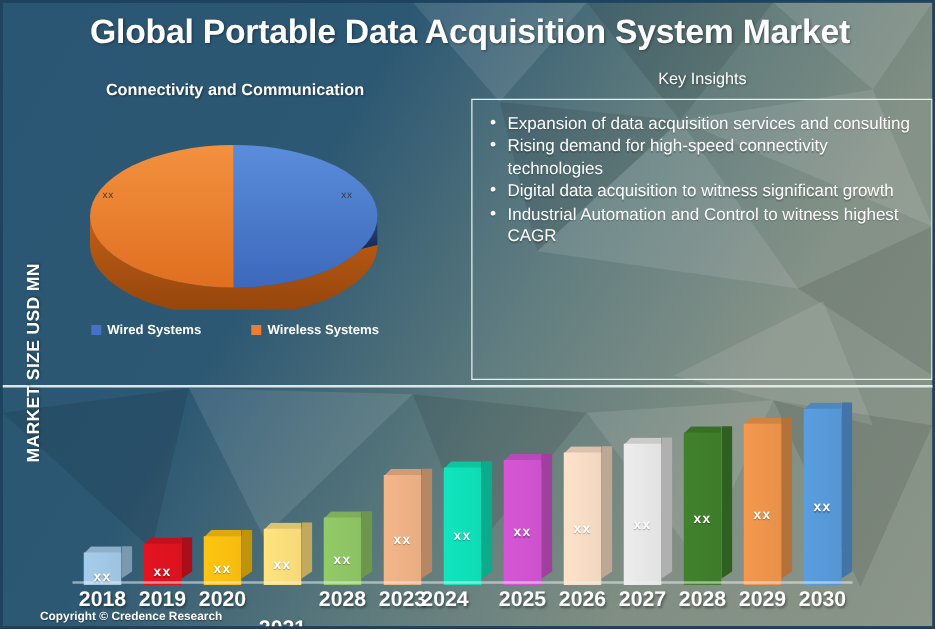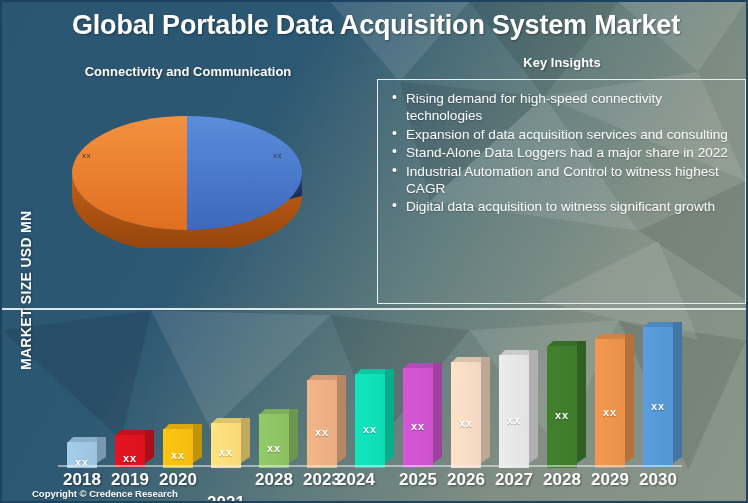--- a/index.html
+++ b/index.html
@@ -44,21 +44,21 @@
     position:absolute; left:0; top:198px; width:372px;
     display:flex; justify-content:center; gap:40px;
     font-size:10.5px; font-weight:bold; color:#ffffff;
   }
   .legend-item { display:flex; align-items:center; gap:5px; }
   .legend-swatch { width:8px; height:8px; display:inline-block; }
 
   
   #insights-title {
     position:absolute; left:376px; top:53px; width:368px;
-    text-align:center; font-size:13px; font-weight:bold; color:#ffffff;
+    text-align:center; font-size:13px; font-weight:normal; color:#ffffff;
     text-shadow:1px 1px 2px rgba(0,0,0,.35);
   }
   #insights-box {
     position:absolute; left:375px; top:77px; width:369px; height:225px;
     border:1.5px solid #e8eef0;
     background:rgba(255,255,255,.035);
     padding:10px 10px 0 6px;
   }
   #insights-list { list-style:none; }
   #insights-list li {
@@ -174,30 +174,39 @@
         <path d="M 10 75 A 115 57 0 0 0 240 75 L 240 98 A 115 57 0 0 1 10 98 Z" fill="url(#gOrangeSide)"></path>
         <path d="M 125 75 L 125 98 A 115 57 0 0 0 240 98 L 240 75 A 115 57 0 0 1 125 75 Z" fill="url(#gBlueSide)"></path>
 
         <path d="M 125 18 A 115 57 0 0 0 125 132 L 125 75 Z" fill="url(#gOrangeTop)"></path>
         <path d="M 125 18 A 115 57 0 0 1 125 132 L 125 75 Z" fill="url(#gBlueTop)"></path>
       </svg>
       <span class="pie-label" style="left:20px; top:53px;">xx</span>
       <span class="pie-label" style="left:211px; top:53px;">xx</span>
     </div>
 
+    <div id="legend">
+      <span class="legend-item">
+        <i class="legend-swatch" style="background:#4472c4"></i>
+        <span>Wired Systems</span>
+      </span>
+      <span class="legend-item">
+        <i class="legend-swatch" style="background:#ed7d31"></i>
+        <span>Wireless Systems</span>
+      </span>
+    </div>
   </div>
 
   <div id="insights-title">Key Insights</div>
   <div id="insights-box">
     <ul id="insights-list">
+      <li>Expansion of data acquisition services and consulting</li>
       <li>Rising demand for high-speed connectivity technologies</li>
-      <li>Expansion of data acquisition services and consulting</li>
-      <li>Stand-Alone Data Loggers had a major share in 2022</li>
+      <li>Digital data acquisition to witness significant growth</li>
       <li>Industrial Automation and Control to witness highest CAGR</li>
-      <li>Digital data acquisition to witness significant growth</li>
     </ul>
   </div>
 
   <div id="divider"></div>
 
   <div id="bar-panel">
     <div id="ylabel">MARKET SIZE USD MN</div>
     <div id="plot">
         <div class="bar" style="left: 9px; width: 30px; height: 26px;">
           <div class="top" style="background: rgb(141, 176, 202); clip-path: polygon(0px 100%, 6px 0px, 100% 0px, calc(100% + 0px) 100%);"></div>

